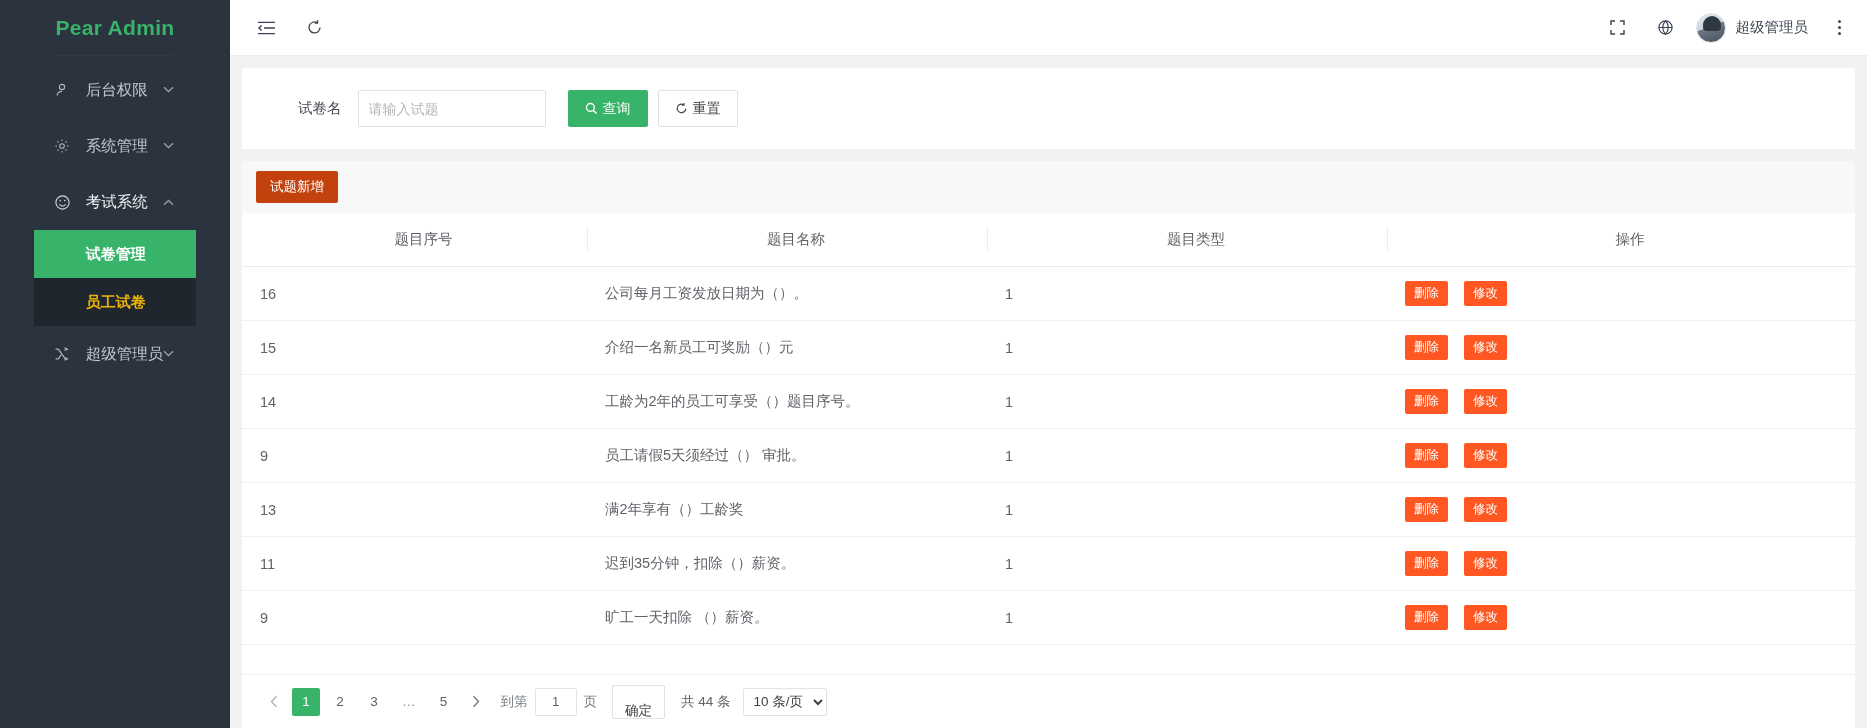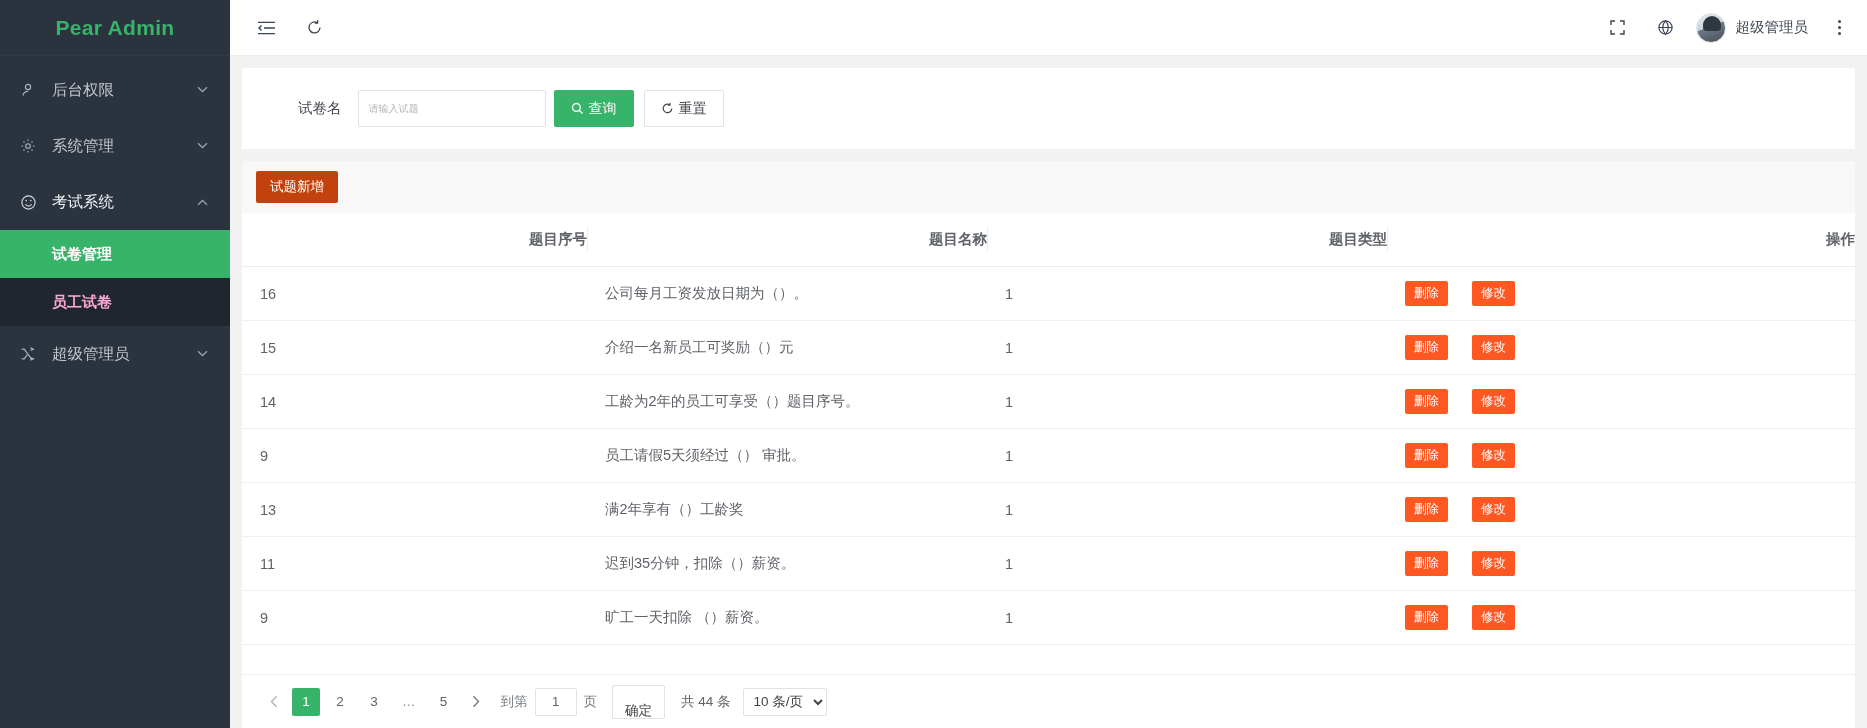--- a/index.html
+++ b/index.html
@@ -10,20 +10,21 @@
     overflow: hidden;
   }
   .app { display: flex; width: 1867px; height: 728px; }
 
   
   .sidebar {
     width: 230px; min-width: 230px; height: 728px;
     background: #2b333e;
     display: flex; flex-direction: column;
     overflow: hidden;
+    align-items: center;
   }
   .logo {
     height: 56px; min-height: 56px;
     display: flex; align-items: center; justify-content: center;
     color: #37b36a;
     font-size: 21px; font-weight: bold;
     letter-spacing: .3px;
     background: #2b333e;
     border-bottom: 1px solid #323a45;
   }
@@ -45,21 +46,21 @@
   .nav-item .chev {
     color: #9aa1aa; font-size: 11px; line-height: 1;
     transform: translateY(-1px);
   }
   .nav-item .chev.up { transform: rotate(180deg); }
   .submenu { background: #20262e; font-weight: bold; }
   .sub-item {
     height: 48px;
     display: flex; align-items: center;
     padding-left: 52px;
-    color: #f9a8d4;
+    color: #eab308;
     font-size: 15px;
     cursor: pointer;
   }
   .sub-item.active { background: #37b36a; color: #ffffff; }
 
   
   .main { flex: 1; height: 728px; display: flex; flex-direction: column; background: #f2f2f2; min-width: 0; }
 
   .topbar {
     height: 56px; min-height: 56px; background: #ffffff;
@@ -92,46 +93,46 @@
   .card { background: #ffffff; }
   .search-card {
     padding: 22px 20px;
     display: flex; align-items: center;
     margin-bottom: 12px;
   }
   .form-label { color: #45494f; font-size: 14.5px; margin: 0 16px 0 36px; }
   .form-input {
     width: 188px; height: 37px;
     border: 1px solid #e2e2e2; border-radius: 2px;
-    padding: 0 10px; font-size: 10px; color: #555;
+    padding: 0 10px; font-size: 14px; color: #555;
     font-family: "Liberation Sans", sans-serif;
     background: #fff; outline: none;
   }
   .form-input::placeholder { color: #b6b6b6; }
   .btn {
     height: 37px; border-radius: 2px; border: 1px solid transparent;
     display: inline-flex; align-items: center; justify-content: center;
     gap: 5px; font-size: 14px; cursor: pointer; padding: 0 16px;
     font-family: "Liberation Sans", sans-serif;
   }
-  .btn-primary { background: #37b36a; color: #fff; margin-left: 8px; }
+  .btn-primary { background: #37b36a; color: #fff; margin-left: 22px; }
   .btn-default { background: #fff; color: #46494e; border: 1px solid #e2e2e2; margin-left: 10px; }
   .btn-add {
     background: #c2410c; color: #fff; border: none;
     height: 32px; padding: 0 14px; font-size: 13.5px; border-radius: 2px;
     display: inline-flex; align-items: center; cursor: pointer;
     font-family: Liberation Sans, sans-serif;
   }
 
   .table-card { flex: 1; display: flex; flex-direction: column; min-height: 0; background: #fff; }
   .toolbar { padding: 10px 12px 10px 14px; background: #f8f8f8; }
   .table-wrap { flex: 1; overflow: hidden; position: relative; }
   table { width: 100%; border-collapse: collapse; table-layout: fixed; }
   th {
-    text-align: right; font-weight: bold;
+    text-align: center; font-weight: normal;
     color: #5f6368; font-size: 14.5px;
     padding: 17px 0 17px 18px;
     border-bottom: 1px solid #ececec;
     background: #fff;
     position: relative;
   }
   th:not(:first-child)::before{
     content:""; position:absolute; left:0; top:14px; bottom:14px; width:1px; background:#ececec;
   }
   td {
@@ -139,21 +140,21 @@
     padding: 14px 0 14px 18px;
     border-bottom: 1px solid #f0f0f0;
     height: 48px;
   }
   .col-1 { width: 345px; }
   .col-2 { width: 400px; }
   .col-3 { width: 400px; }
   .act-btn {
     background: #ff5722; color: #fff; border: none;
     font-size: 12.5px; padding: 4px 9px; border-radius: 2px;
-    cursor: pointer; margin-right: 24px;
+    cursor: pointer; margin-right: 16px;
     font-family: "Liberation Sans", sans-serif;
   }
 
   .pager {
     background: #fff; border-top: 1px solid #f0f0f0;
     height: 54px; min-height: 54px;
     display: flex; align-items: center;
     padding-left: 20px; gap: 0px;
     font-size: 13.5px; color: #5f6368;
   }

